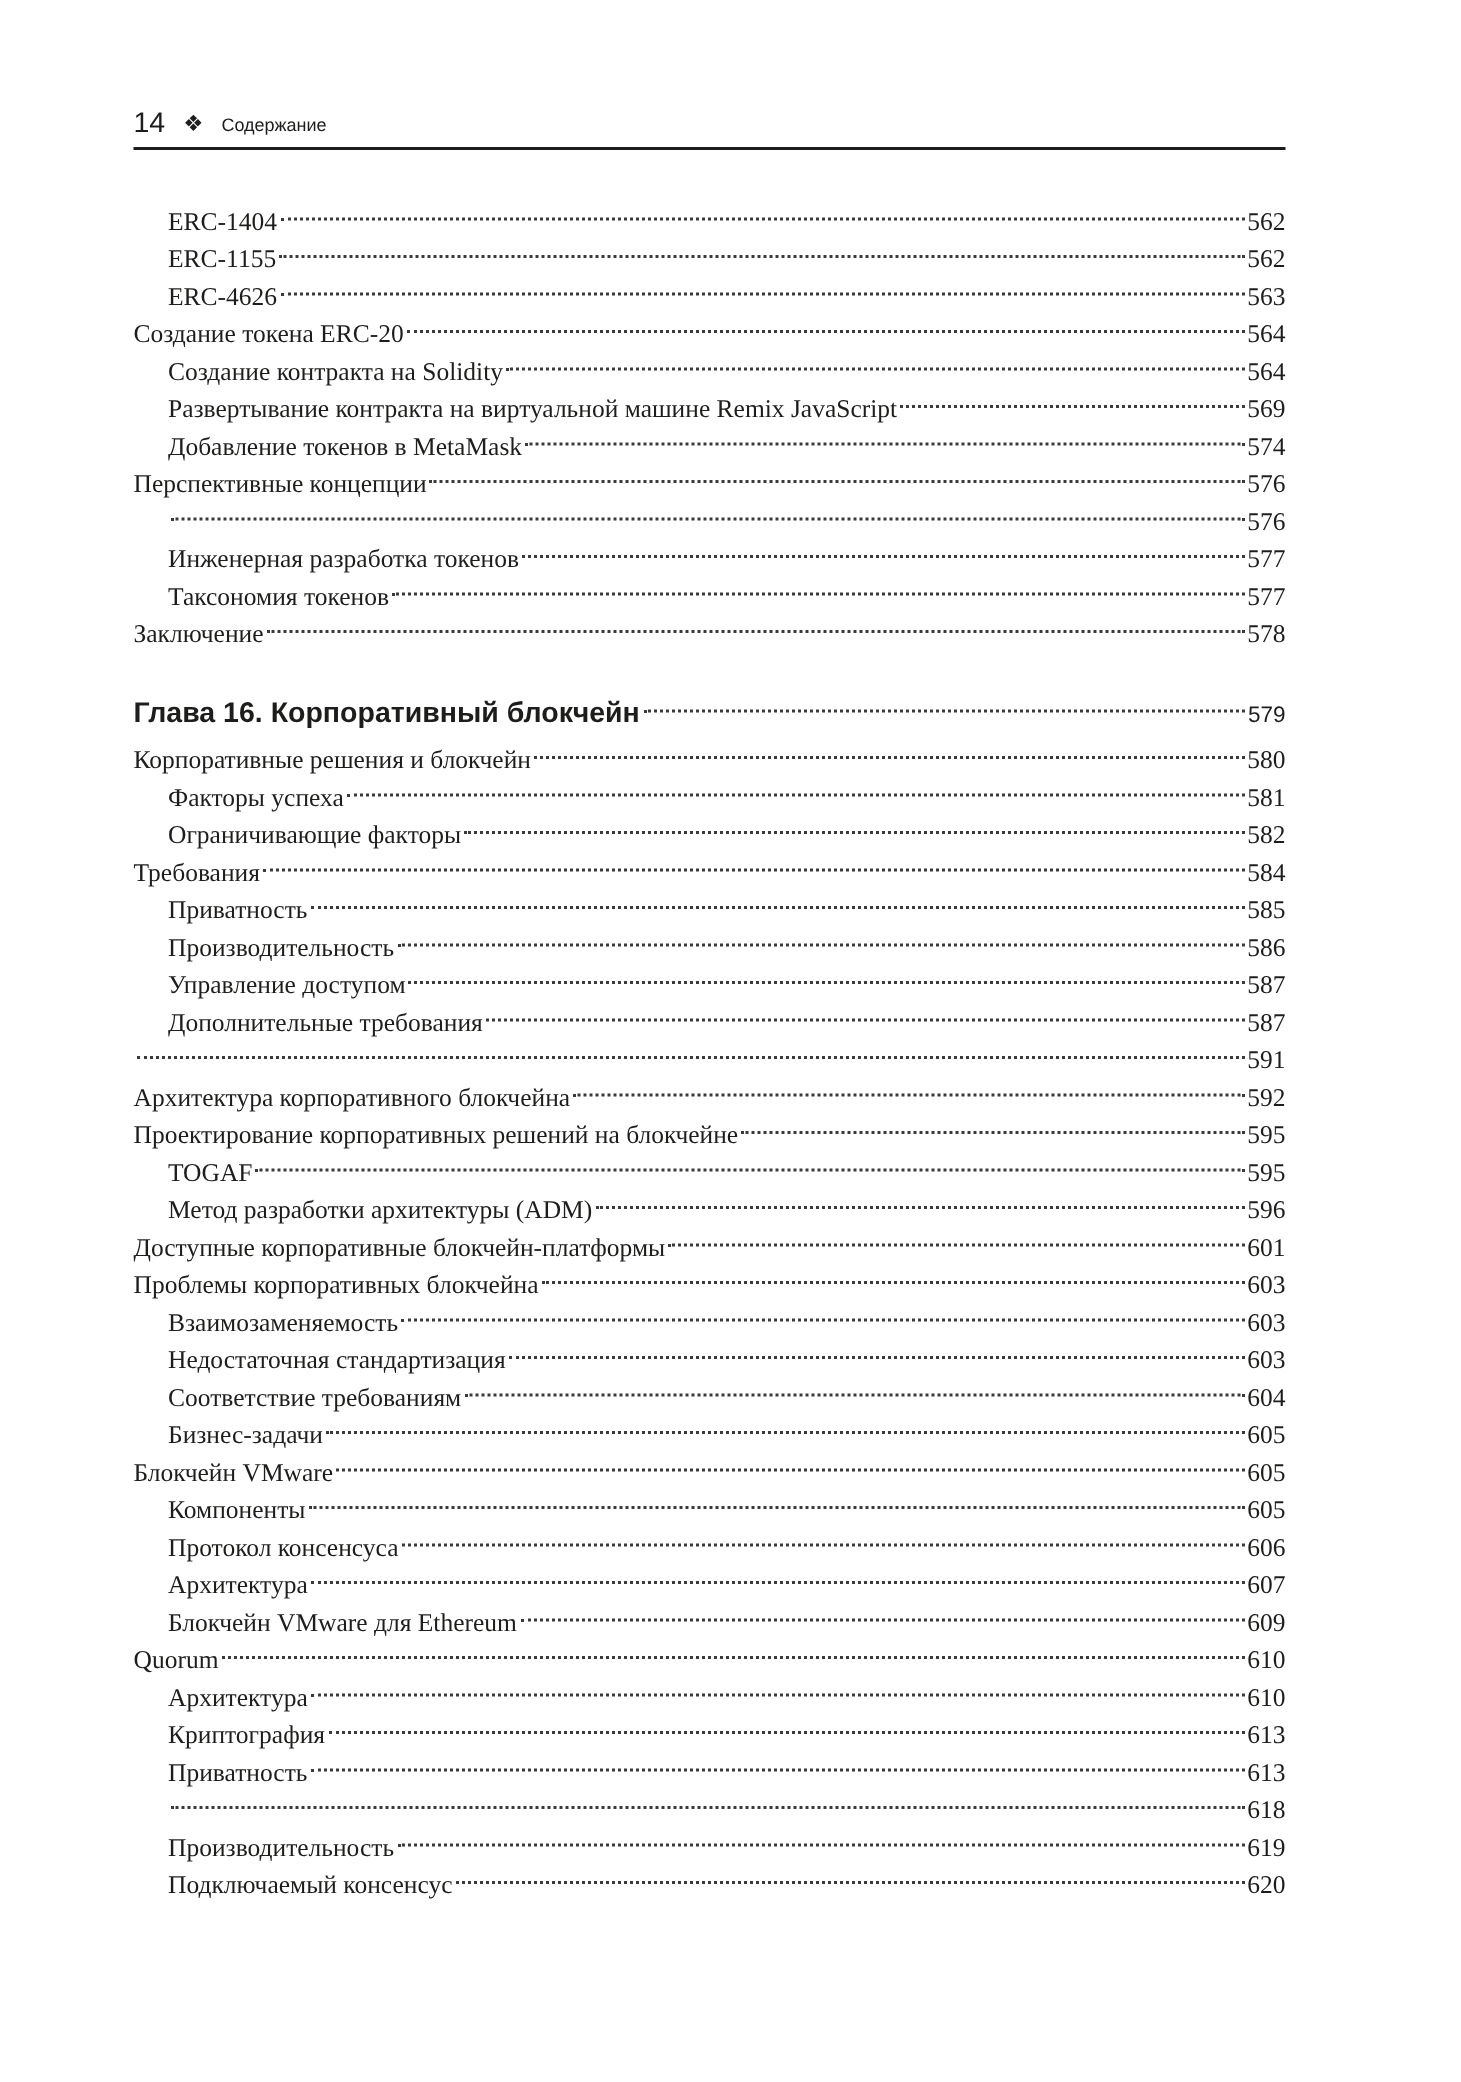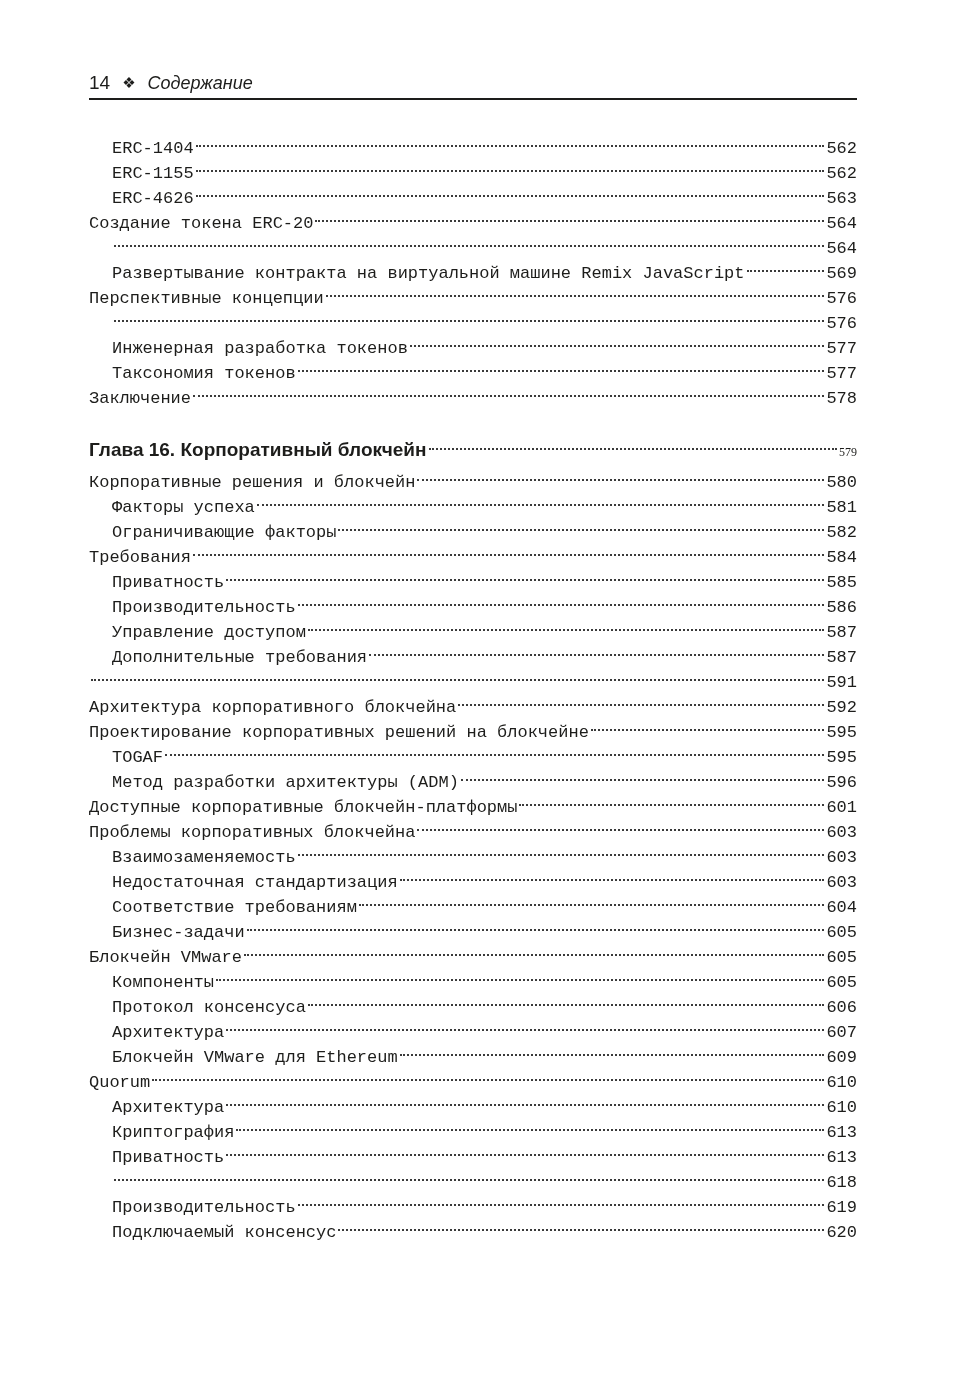--- a/index.html
+++ b/index.html
@@ -30,38 +30,37 @@
       font-size: 19px;
       line-height: 26px;
       margin-right: 12px;
     }
     .header .sep {
       font-size: 15px;
       line-height: 26px;
       margin-right: 12px;
     }
     .header .title {
-      font-size: 18px;
+      font-size: 12px;
       line-height: 26px;
-      font-style: italic;
     }
     .toc {
       position: absolute;
       left: 89px;
       top: 128px;
       width: 768px;
       font-family: "DejaVu Serif", serif;
     }
     .row {
       display: flex;
       align-items: baseline;
       height: 25px;
       font-size: 17px;
       line-height: 25px;
-      font-family: Liberation Mono, monospace;
+      font-family: Liberation Serif, serif;
       white-space: nowrap;
     }
     .row.l1 { padding-left: 0; }
     .row.l2 { padding-left: 23px; }
     .row .label { flex: 0 0 auto; }
     .row .dots {
       flex: 1 1 auto;
       overflow: hidden;
       margin: 0 2px;
       position: relative;
@@ -77,23 +76,23 @@
     }
     .row .page { flex: 0 0 auto; text-align: right; }
     .row.chapter {
       margin-top: 28px;
       margin-bottom: 6px;
       font-family: "Liberation Sans", sans-serif;
       font-weight: bold;
       font-size: 19px;
     }
     .row.chapter .page {
-      font-family: Liberation Serif, serif;
+      font-family: Liberation Sans, sans-serif;
       font-weight: normal;
-      font-size: 12px;
+      font-size: 15px;
     }
   </style>
 </head>
 <body>
 
 <div class="header">
   <span class="pageno">14</span>
   <span class="sep">❖</span>
   <span class="title">Содержание</span>
 </div>
@@ -114,27 +113,33 @@
         <span class="label">ERC-4626</span>
         <span class="dots"></span>
         <span class="page">563</span>
       </div>
       <div class="row l1">
         <span class="label">Создание токена ERC-20</span>
         <span class="dots"></span>
         <span class="page">564</span>
       </div>
       <div class="row l2">
+        <span class="label">Создание контракта на Solidity</span>
         <span class="dots"></span>
         <span class="page">564</span>
       </div>
       <div class="row l2">
         <span class="label">Развертывание контракта на виртуальной машине Remix JavaScript</span>
         <span class="dots"></span>
         <span class="page">569</span>
+      </div>
+      <div class="row l2">
+        <span class="label">Добавление токенов в MetaMask</span>
+        <span class="dots"></span>
+        <span class="page">574</span>
       </div>
       <div class="row l1">
         <span class="label">Перспективные концепции</span>
         <span class="dots"></span>
         <span class="page">576</span>
       </div>
       <div class="row l2">
         <span class="dots"></span>
         <span class="page">576</span>
       </div>

